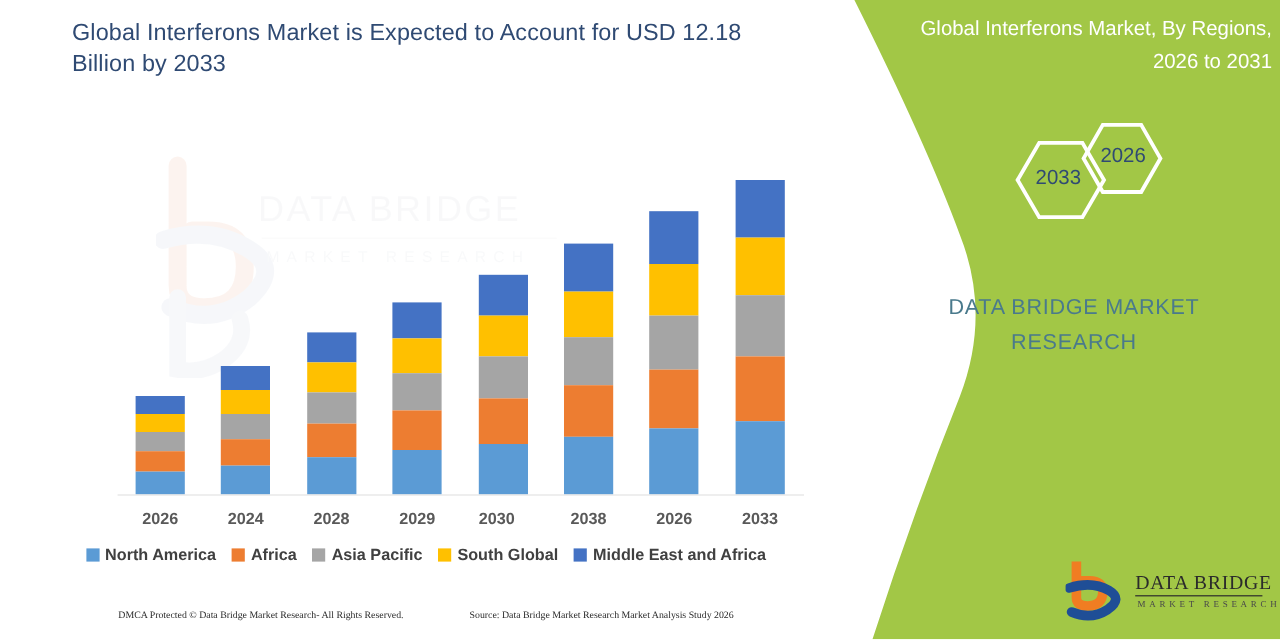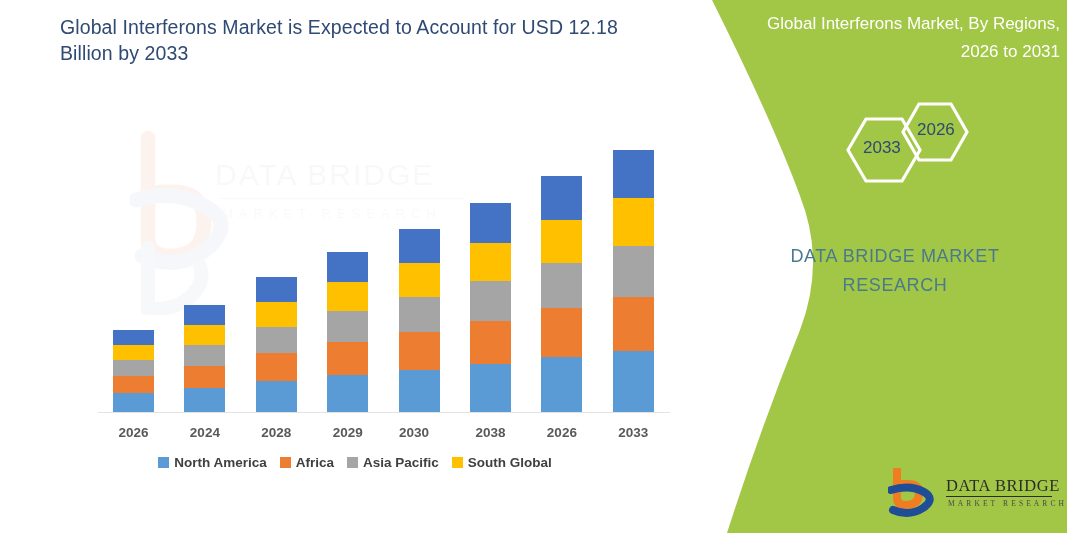--- a/index.html
+++ b/index.html
@@ -244,22 +244,30 @@
           <span class="legend-label">Africa</span>
         </div>
         <div class="legend-item">
           <span class="legend-swatch" style="background: rgb(165, 165, 165);"></span>
           <span class="legend-label">Asia Pacific</span>
         </div>
         <div class="legend-item">
           <span class="legend-swatch" style="background: rgb(255, 192, 0);"></span>
           <span class="legend-label">South Global</span>
         </div>
+        <div class="legend-item">
+          <span class="legend-swatch" style="background: rgb(68, 114, 196);"></span>
+          <span class="legend-label">Middle East and Africa</span>
+        </div>
       </div>
 
+    <div class="footer">
+      <div class="footer-text">DMCA Protected © Data Bridge Market Research- All Rights Reserved.</div>
+      <div class="footer-text">Source: Data Bridge Market Research  Market Analysis Study 2026</div>
+    </div>
   </div>
 
   <div class="right-panel">
     <svg class="green-shape" width="1067" height="533" viewBox="0 0 1067 533">
       <path id="greenPath" d="M712 0 L1067 0 L1067 533 L727 533 Q760 430 800 330 Q826 262 800 196 Q772 120 712 0 Z" fill="#a2c746"></path>
     </svg>
   </div>
 
   <div class="right-content">
     <div class="region-title">Global Interferons Market, By Regions, 2026 to 2031</div>

